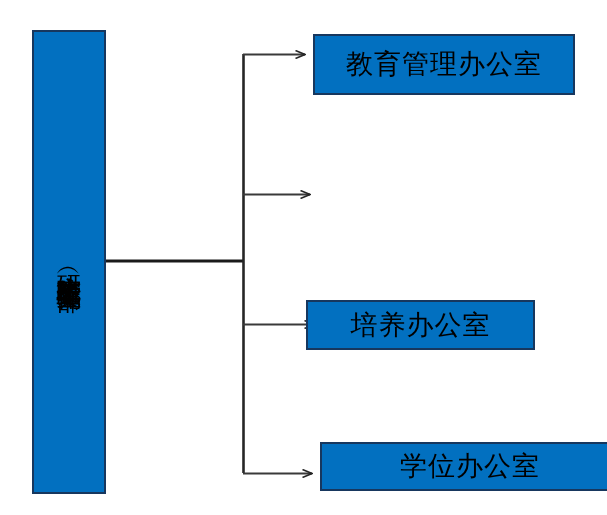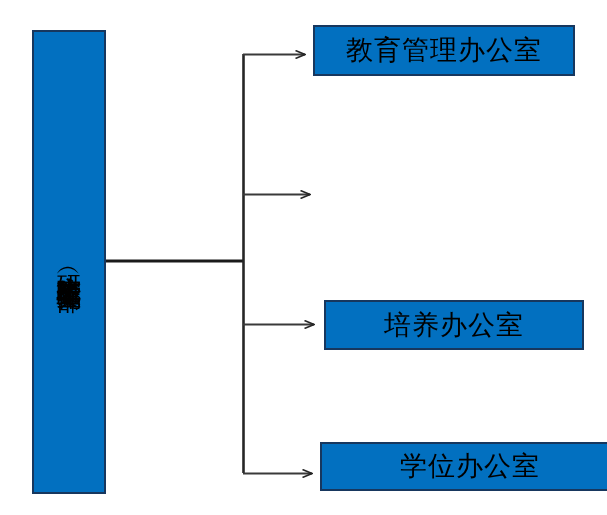--- a/index.html
+++ b/index.html
@@ -47,23 +47,23 @@
     text-orientation: upright;
     font-size: 25px;
     letter-spacing: 1px;
     height: 440px;
     display: flex;
     align-items: center;
     justify-content: center;
   }
 
   
-  #child-node-0 { left: 313px; top: 25px;  width: 262px; height: 51px; }
+  #child-node-0 { left: 313px; top: 34px;  width: 262px; height: 61px; }
   #child-node-1 { left: 318px; top: 170px; width: 259px; height: 50px; }
-  #child-node-2 { left: 324px; top: 300px; width: 260px; height: 50px; }
+  #child-node-2 { left: 306px; top: 300px; width: 229px; height: 50px; }
   #child-node-3 { left: 320px; top: 442px; width: 300px; height: 49px; }
 
   #child-node-0 .node-label,
   #child-node-1 .node-label,
   #child-node-2 .node-label,
   #child-node-3 .node-label {
     font-size: 27px;
     letter-spacing: 1px;
   }
 

